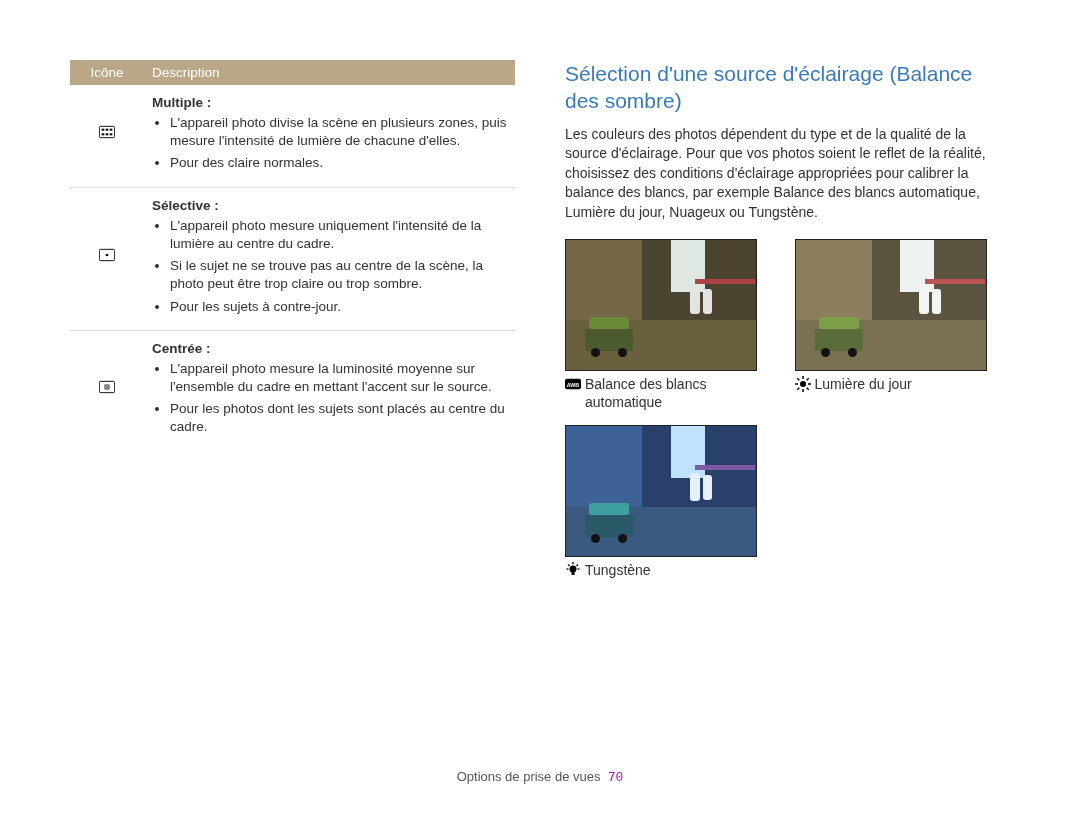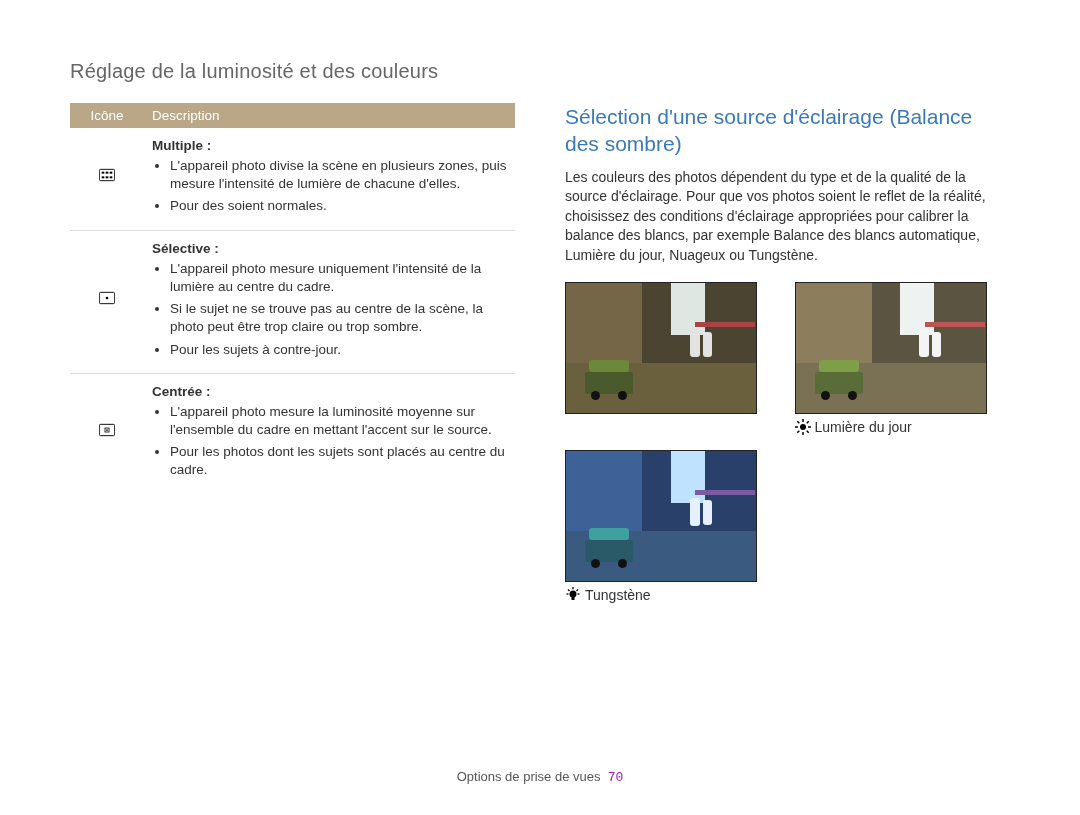--- a/index.html
+++ b/index.html
@@ -138,21 +138,20 @@
   .cart-body{position:absolute;left:0;bottom:6px;width:48px;height:22px;border-radius:2px;}
   .cart-top{position:absolute;left:4px;bottom:28px;width:40px;height:12px;border-radius:3px;}
   .wheel{position:absolute;bottom:0;width:9px;height:9px;border-radius:50%;background:#111;}
   .w1{left:6px;} .w2{left:33px;}
   .awning{position:absolute;left:68%;top:30%;width:60px;height:5px;}
 </style>
 </head>
 <body>
 
 <div class="page">
-  <div class="section-title">Réglage de la luminosité et des couleurs</div>
   <div class="columns">
 
     <div class="col">
       <table class="table">
         <thead>
           <tr>
             <th>Icône</th>
             <th>Description</th>
           </tr>
         </thead>
@@ -169,21 +168,21 @@
                     <rect x="10" y="11" width="4" height="3" fill="#000"></rect>
                     <rect x="16" y="11" width="4" height="3" fill="#000"></rect>
                   </svg>
               </span>
             </td>
             <td>
               <div class="desc-block">
                 <div class="title">Multiple :</div>
                 <ul>
                   <li>L'appareil photo divise la scène en plusieurs zones, puis mesure l'intensité de lumière de chacune d'elles.</li>
-                  <li>Pour des soient normales.</li>
+                  <li>Pour des claire normales.</li>
                 </ul>
               </div>
             </td>
           </tr>
           <tr>
             <td class="icon-cell">
               <span class="wb-icon">
                 <svg width="24" height="18" viewBox="0 0 24 18">
                     <rect x="0.5" y="0.5" width="23" height="17" rx="2" fill="none" stroke="#000" stroke-width="1.4"></rect>
                     <circle cx="12" cy="9" r="2" fill="#000"></circle>
@@ -239,20 +238,29 @@
               <div class="awning" style="background:#a44"></div>
               <div class="person1" style="background:#e3e3e3"></div>
               <div class="person2" style="background:#e3e3e3"></div>
               <div class="cart">
                 <div class="cart-top" style="background:#6a8a3a"></div>
                 <div class="cart-body" style="background:#4a5a2d"></div>
                 <div class="wheel w1"></div>
                 <div class="wheel w2"></div>
               </div>
             </div>
+          <div class="wb-label">
+            <span class="wb-icon">
+              <svg width="18" height="12" viewBox="0 0 18 12">
+                  <rect x="0" y="0" width="18" height="12" rx="2" fill="#000"></rect>
+                  <text x="9" y="9" text-anchor="middle" fill="#fff" font-size="6" font-family="Arial" font-weight="bold">AWB</text>
+                </svg>
+            </span>
+            <span>Balance des blancs automatique</span>
+          </div>
         </div>
         <div class="wb-item">
           <div class="wb-thumb" style="background: rgb(90, 84, 64);">
               <div class="scene-wall-l" style="background:#8c7e5d"></div>
               <div class="scene-wall-r" style="background:#5a5440"></div>
               <div class="scene-sky" style="background:#eef3f1"></div>
               <div class="scene-floor" style="background:#7a7155"></div>
               <div class="awning" style="background:#b55"></div>
               <div class="person1" style="background:#f4f4f4"></div>
               <div class="person2" style="background:#f4f4f4"></div>

